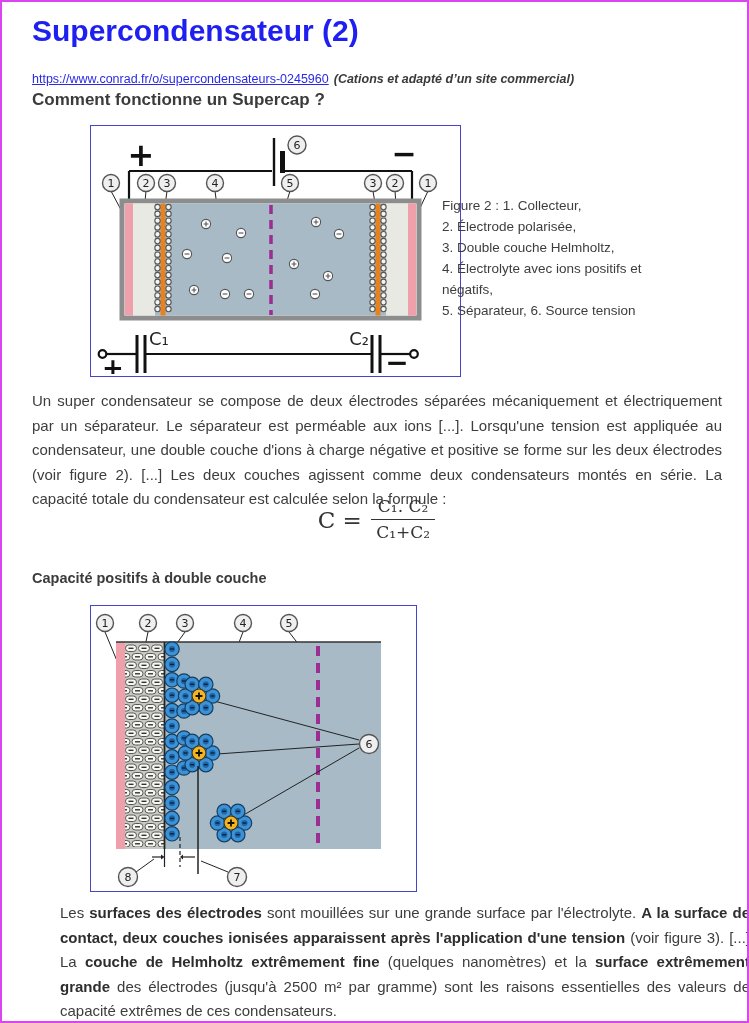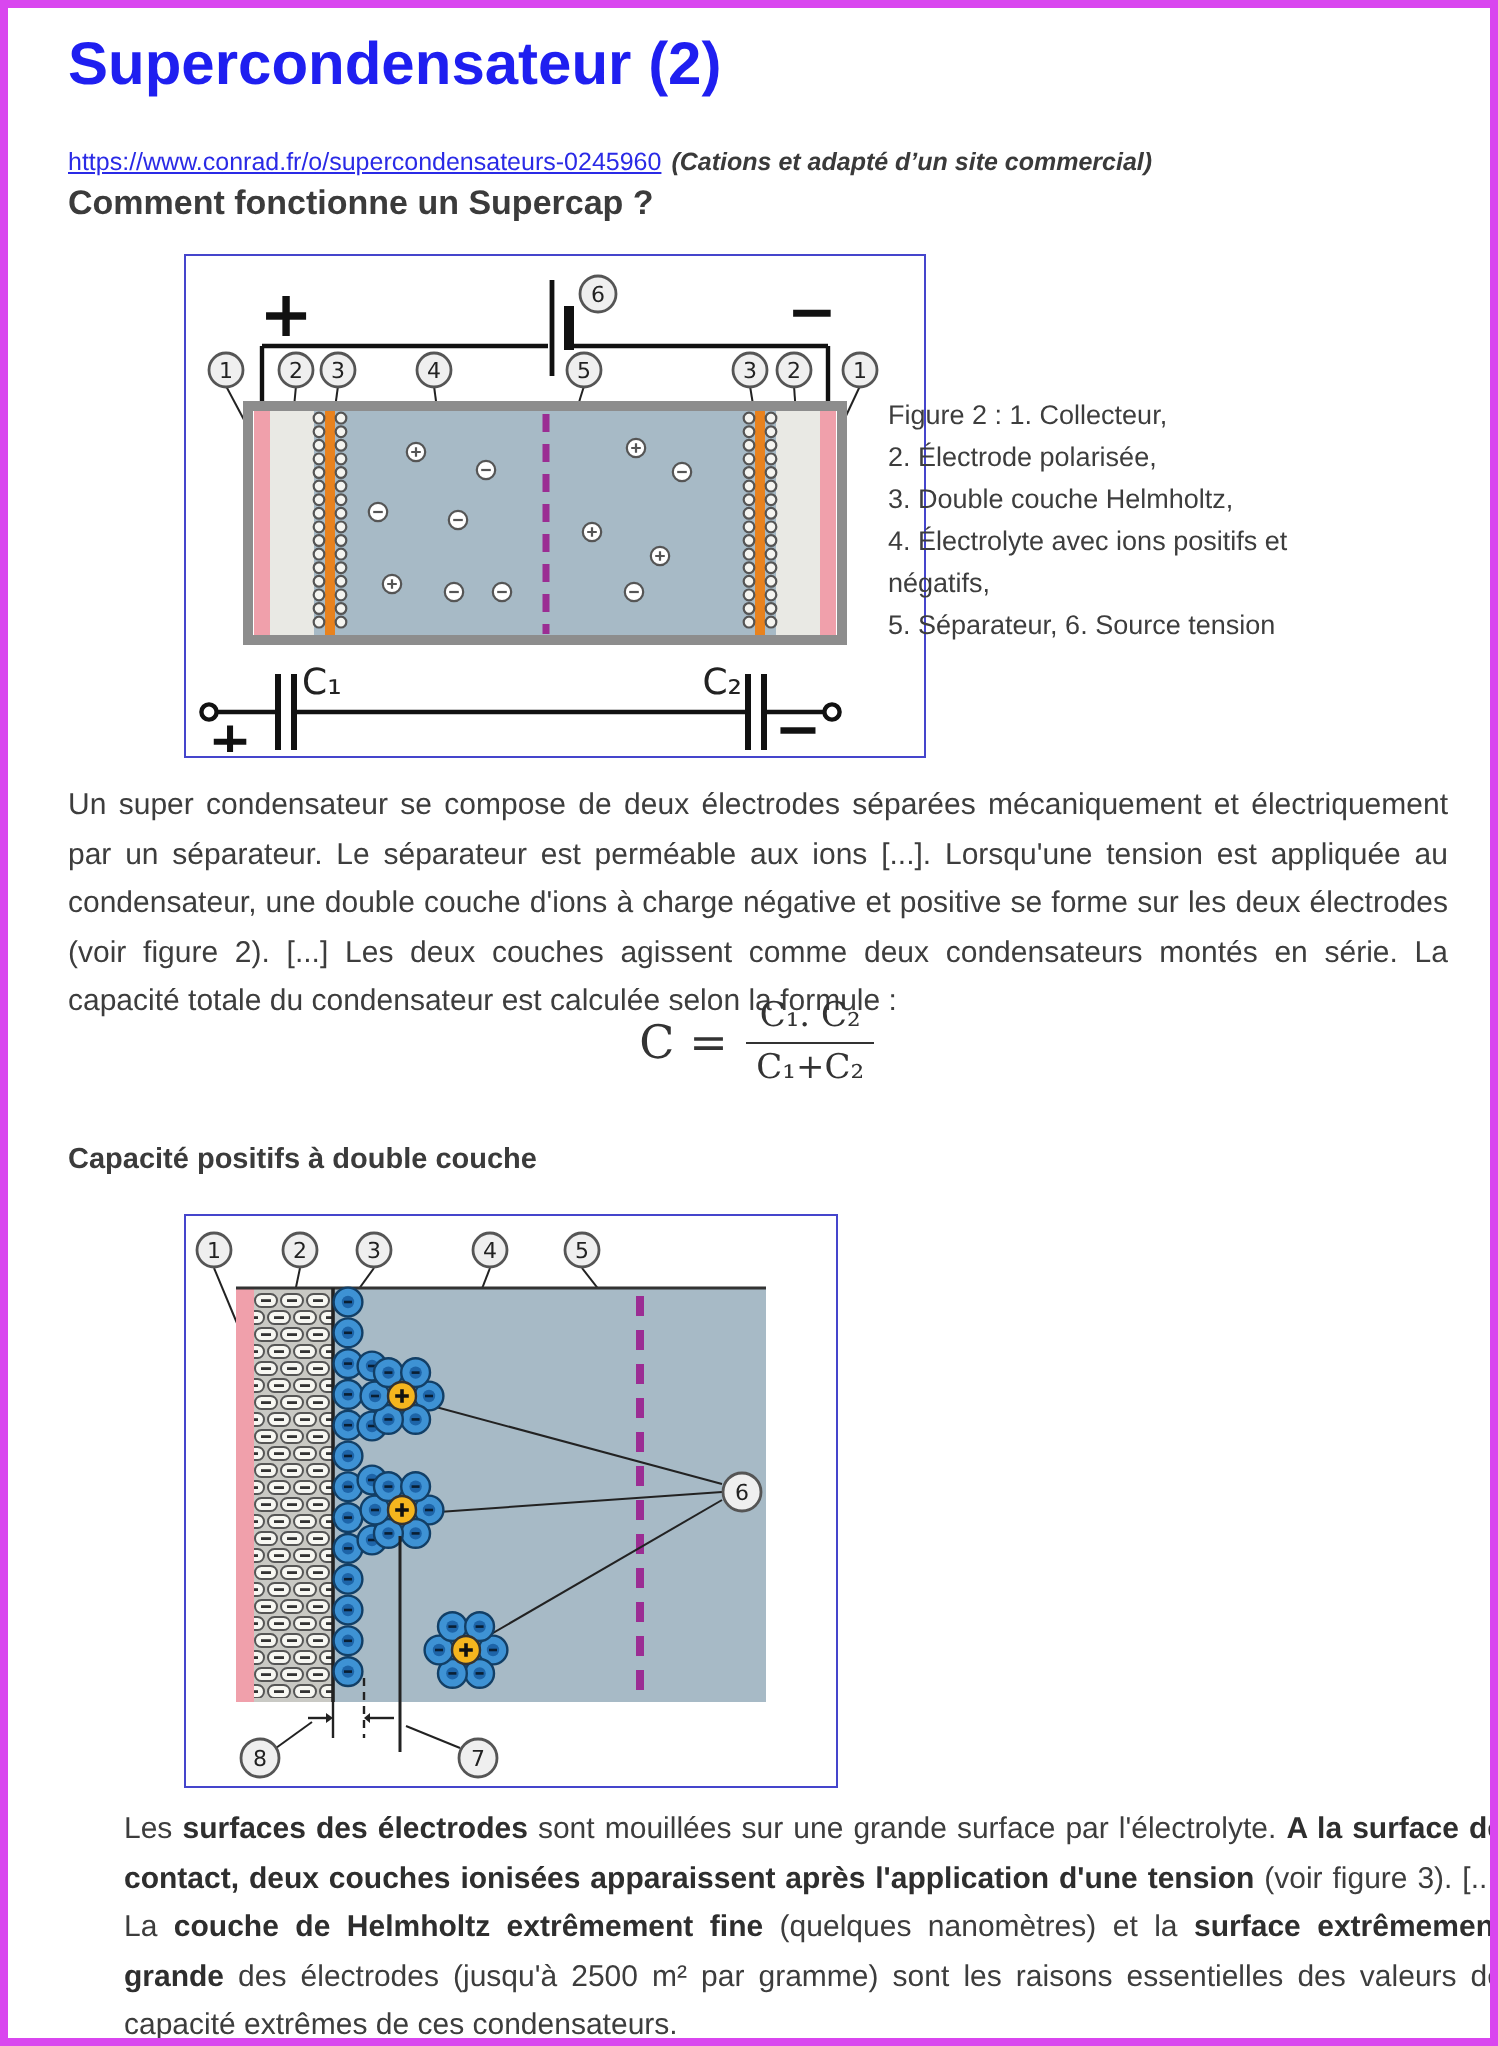--- a/index.html
+++ b/index.html
@@ -1,17 +1,17 @@
 <!DOCTYPE html>
 <html><head>
 <meta charset="utf-8">
 <style>
   html,body{margin:0;padding:0;background:#fff;}
   .page{position:relative;width:749px;height:1023px;box-sizing:border-box;
-        border:4px solid #d946ef;background:#fff;overflow:hidden;
+        border:2px solid #d946ef;background:#fff;overflow:hidden;
         font-family:"Liberation Sans","DejaVu Sans",sans-serif;color:#3d3d3d;}
   .title{position:absolute;left:30px;top:12px;font-size:30px;font-weight:bold;color:#1f1ff0;}
   .srcline{position:absolute;left:30px;top:70px;font-size:12.5px;}
   .srcline a{color:#2a2ae6;text-decoration:underline;text-align:center;}
   .srcnote{font-weight:bold;font-style:italic;color:#3a3a3a;margin-left:5px;}
   .h1{position:absolute;left:30px;top:88px;font-size:17px;font-weight:bold;color:#3b3b3b;}
   .h2{position:absolute;left:30px;top:568px;font-size:14.5px;font-weight:bold;color:#3b3b3b;}
   .figbox{position:absolute;border:1px solid #4545cc;background:#fff;}
   .fig2{left:88px;top:123px;width:369px;height:250px;}
   .fig3{left:88px;top:603px;width:325px;height:285px;}

